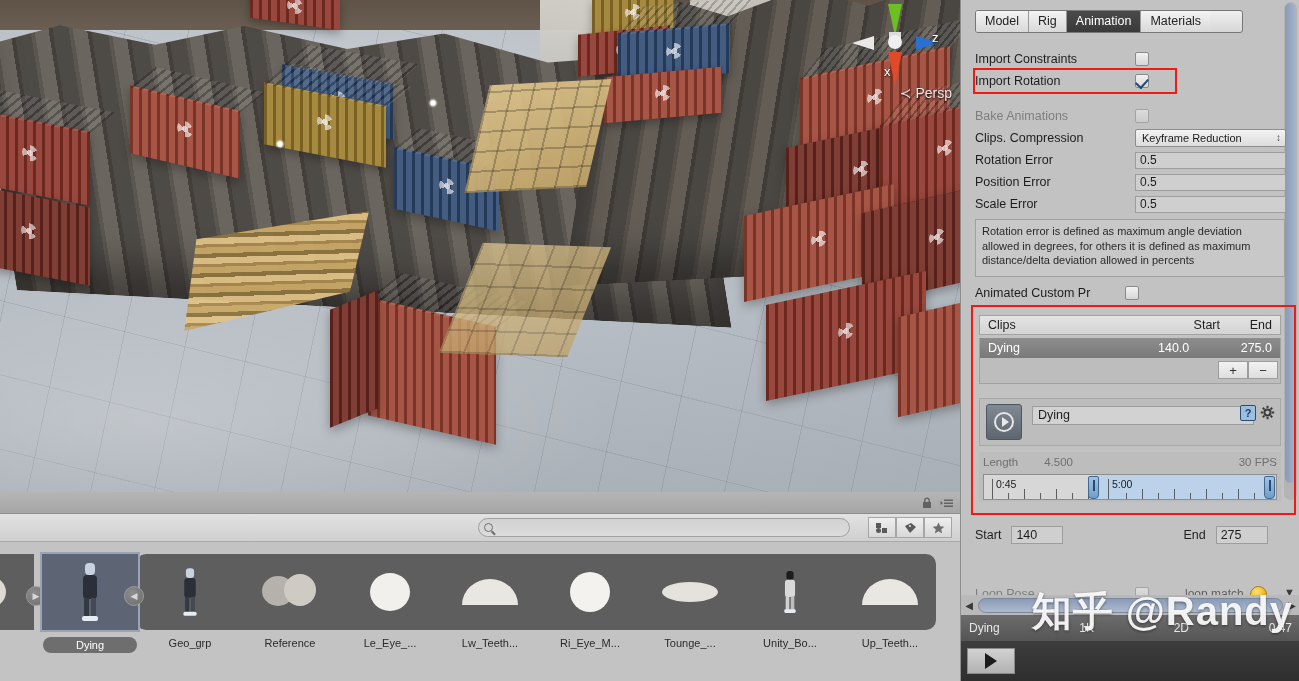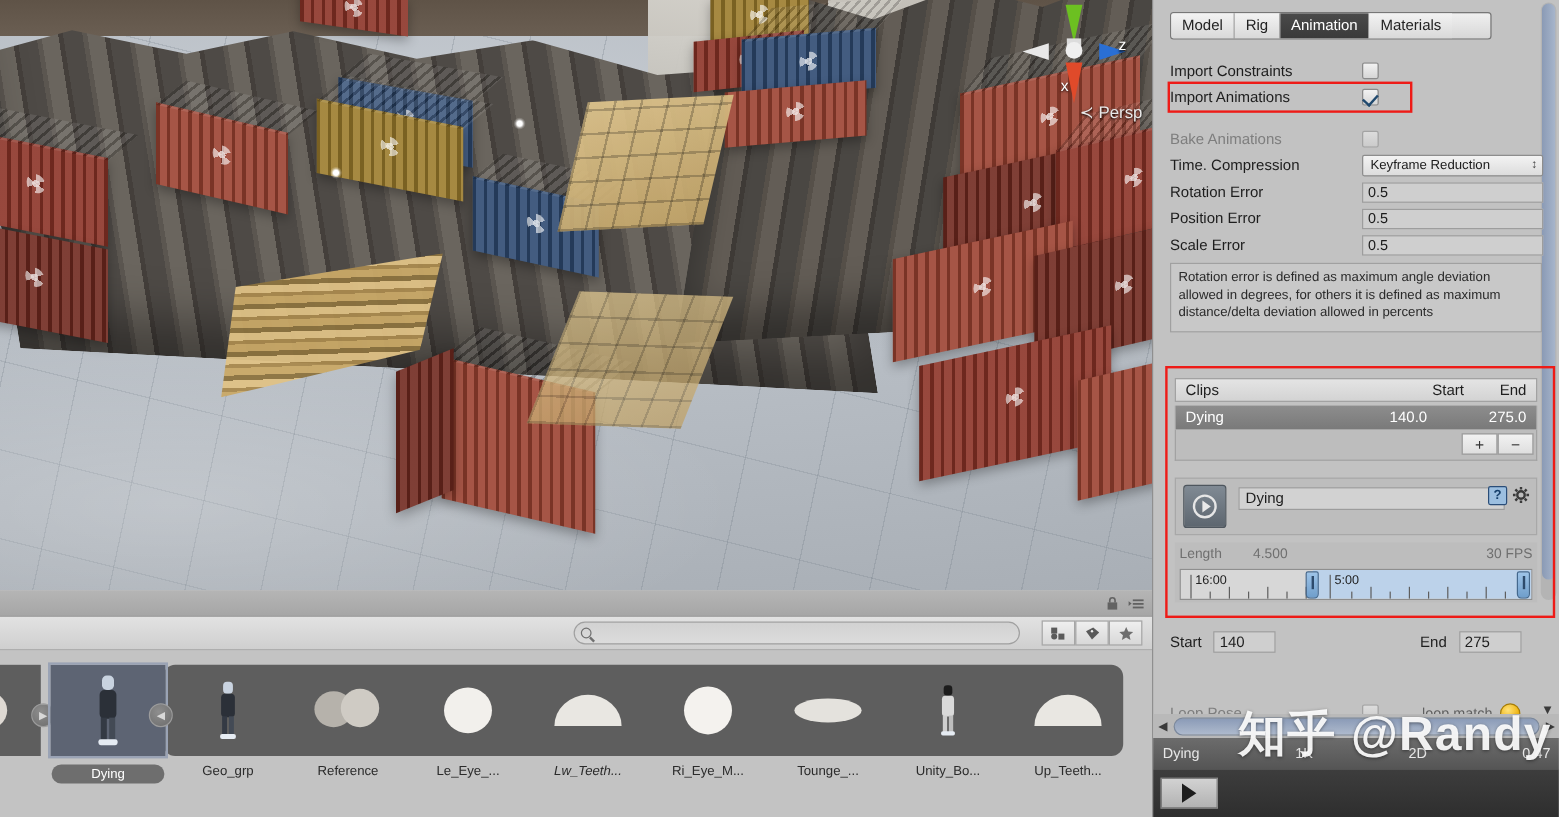--- a/index.html
+++ b/index.html
@@ -627,21 +627,21 @@
         <div class="asset-name">Reference</div>
       </div>
 
       <div class="asset-cell" style="left:342px;">
         <div class="asset-thumb" style="background:transparent;">
           <div class="blob" style="width:40px;height:38px;background:#f2f0ec;"></div>
         </div>
         <div class="asset-name">Le_Eye_...</div>
       </div>
 
-      <div class="asset-cell" style="left:442px;font-style:italic;">
+      <div class="asset-cell" style="left:442px;">
         <div class="asset-thumb" style="background:transparent;">
           <div style="width:56px;height:26px;border-radius:50%/100% 100% 0 0;background:#e9e7e2;"></div>
         </div>
         <div class="asset-name">Lw_Teeth...</div>
       </div>
 
       <div class="asset-cell" style="left:542px;">
         <div class="asset-thumb" style="background:transparent;">
           <div class="blob" style="width:40px;height:40px;background:#f4f2ee;"></div>
         </div>
@@ -689,51 +689,55 @@
       <div class="insp-tab active">Animation</div>
       <div class="insp-tab">Materials</div>
     </div>
 
     <div class="row" style="top:48px;">
       <span class="lbl">Import Constraints</span>
       <span class="cbx"></span>
     </div>
 
     <div class="row" style="top:70px;">
-      <span class="lbl">Import Animations</span>
+      <span class="lbl">Import Rotation</span>
       <span class="cbx on"></span>
     </div>
 
     <div class="row" style="top:105px;">
       <span class="lbl dim">Bake Animations</span>
       <span class="cbx dim"></span>
     </div>
 
     <div class="row" style="top:127px;">
-      <span class="lbl">Time. Compression</span>
+      <span class="lbl">Clips. Compression</span>
       <span class="popup">Keyframe Reduction</span>
     </div>
 
     <div class="row" style="top:149px;">
       <span class="lbl">Rotation Error</span>
       <span class="fieldbox">0.5</span>
     </div>
 
     <div class="row" style="top:171px;">
       <span class="lbl">Position Error</span>
       <span class="fieldbox">0.5</span>
     </div>
 
     <div class="row" style="top:193px;">
       <span class="lbl">Scale Error</span>
       <span class="fieldbox">0.5</span>
     </div>
 
     <div class="helpbox" style="top:219px;height:58px;">Rotation error is defined as maximum angle deviation allowed in degrees, for others it is defined as maximum distance/delta deviation allowed in percents</div>
 
+    <div class="row" style="top:282px;">
+      <span class="lbl">Animated Custom Pr</span>
+      <span class="cbx" style="margin-left:-10px;"></span>
+    </div>
 
     <div id="clips-head">
       <span style="flex:1;">Clips</span>
       <span style="width:62px;text-align:right;">Start</span>
       <span style="width:52px;text-align:right;">End</span>
     </div>
     <div id="clips-row">
       <span style="flex:1;">Dying</span>
       <span style="width:62px;text-align:left;">140.0</span>
       <span style="width:52px;text-align:right;">275.0</span>
@@ -773,21 +777,21 @@
     <div id="timeline-block">
       <div id="tl-labels">
         <span id="tl-len">
           <span>Length</span>
           <span>4.500</span>
         </span>
         <span>30 FPS</span>
       </div>
       <div id="tl-bar">
         <div id="tl-range"></div>
-        <span class="tl-time" style="left:12px;">16:00</span>
+        <span class="tl-time" style="left:12px;">0:45</span>
         <span class="tl-time" style="left:128px;">5:00</span>
         <span class="tl-tick" style="left:8px;height:20px;"></span>
         <span class="tl-tick" style="left:24px;height:6px;"></span>
         <span class="tl-tick" style="left:40px;height:10px;"></span>
         <span class="tl-tick" style="left:56px;height:6px;"></span>
         <span class="tl-tick" style="left:72px;height:10px;"></span>
         <span class="tl-tick" style="left:88px;height:6px;"></span>
         <span class="tl-tick" style="left:104px;height:10px;"></span>
         <span class="tl-tick" style="left:124px;height:20px;"></span>
         <span class="tl-tick" style="left:142px;height:6px;"></span>

